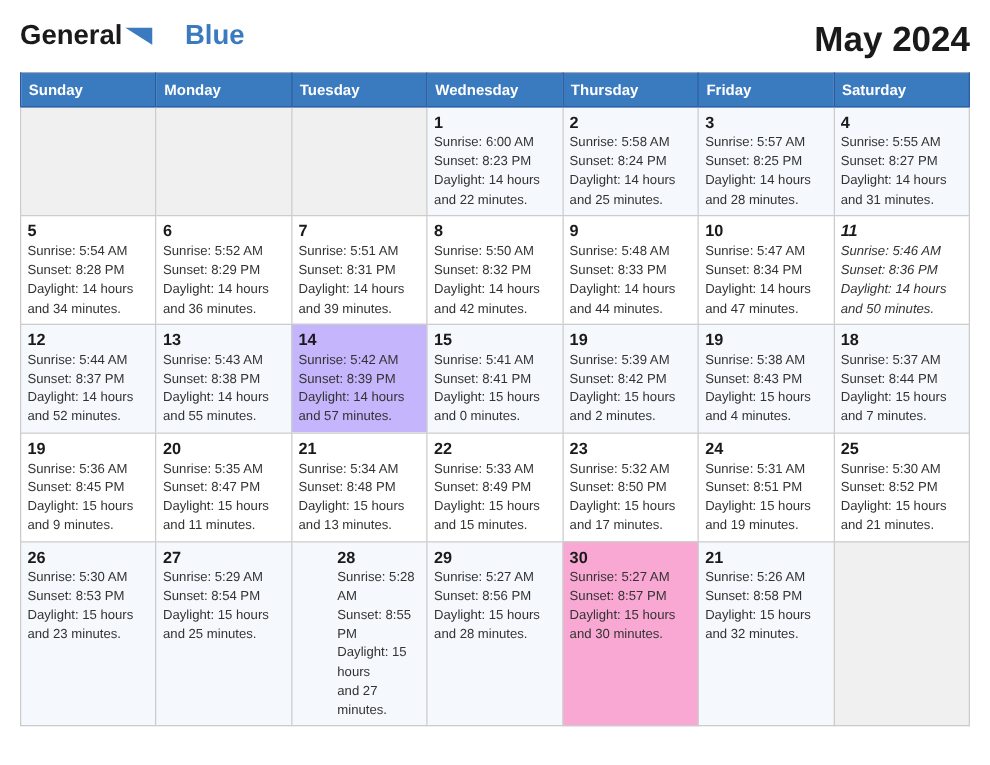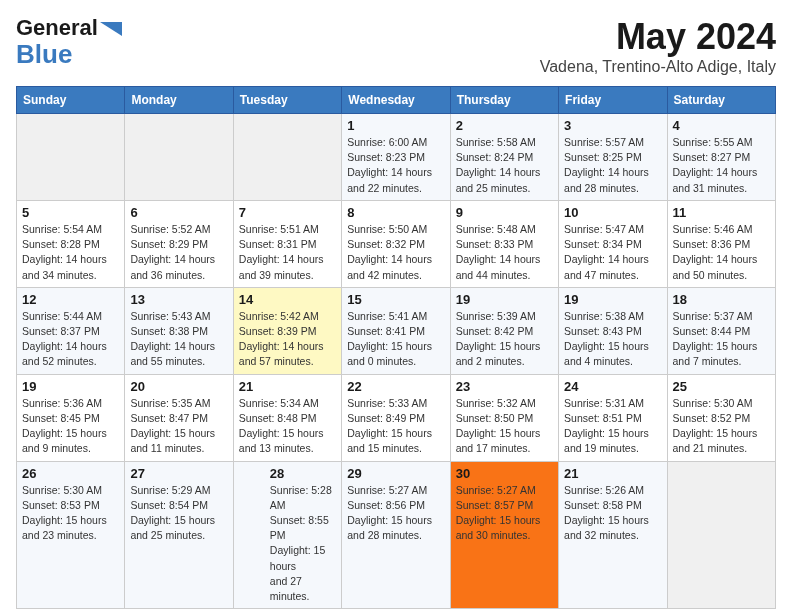--- a/index.html
+++ b/index.html
@@ -11,38 +11,37 @@
       padding: 16px;
     }
     .header {
       display: flex;
       justify-content: space-between;
       align-items: flex-start;
       margin-bottom: 10px;
     }
     .logo {
       display: flex;
-      flex-direction: column;
       align-items: flex-start;
     }
     .logo-text {
       font-size: 22px;
       font-weight: bold;
       color: #1a1a1a;
       line-height: 1.1;
     }
     .logo-line {
       display: flex;
       align-items: center;
     }
     .title-block {
       text-align: right;
     }
     .month-title {
-      font-size: 36px;
+      font-size: 28px;
       font-weight: bold;
       color: #1a1a1a;
     }
     .location-title {
       font-size: 16px;
       color: #444;
     }
     .calendar {
       width: 100%;
       border-collapse: collapse;
@@ -93,25 +92,24 @@
 <div class="header">
   <div class="logo">
     <div class="logo-line">
       <span class="logo-text">
         <span style="color:#1a1a1a">General</span>
       </span>
       <svg width="22" height="14" viewBox="0 0 22 14" style="margin-left:2px;margin-top:2px;">
         <polygon points="0,0 22,0 22,14" fill="#3a7abf"></polygon>
       </svg>
     </div>
-    <span class="logo-text" style="color:#3a7abf;font-size:26px;font-weight:bold;">Blue</span>
+    <span class="logo-text" style="color:#3a7abf;font-size:22px;font-weight:bold;margin-left:26px;">Blue</span>
   </div>
   <div class="title-block">
     <div class="month-title">May 2024</div>
-    <div class="location-title">Vadena, Trentino-Alto Adige, Italy</div>
   </div>
 </div>
 
 <table class="calendar">
   <thead>
     <tr>
     <th>Sunday</th>
         <th>Monday</th>
         <th>Tuesday</th>
         <th>Wednesday</th>
@@ -160,35 +158,35 @@
           <div class="day-info">Sunrise: 5:50 AM<br>Sunset: 8:32 PM<br>Daylight: 14 hours<br>and 42 minutes.</div>
         </td>
         <td style="background: rgb(255, 255, 255);">
           <span class="day-number">9</span>
           <div class="day-info">Sunrise: 5:48 AM<br>Sunset: 8:33 PM<br>Daylight: 14 hours<br>and 44 minutes.</div>
         </td>
         <td style="background: rgb(255, 255, 255);">
           <span class="day-number">10</span>
           <div class="day-info">Sunrise: 5:47 AM<br>Sunset: 8:34 PM<br>Daylight: 14 hours<br>and 47 minutes.</div>
         </td>
-        <td style="background: rgb(255, 255, 255);">
+        <td style="background: rgb(255, 255, 255); font-style: italic;">
           <span class="day-number">11</span>
           <div class="day-info">Sunrise: 5:46 AM<br>Sunset: 8:36 PM<br>Daylight: 14 hours<br>and 50 minutes.</div>
         </td>
       </tr>
       <tr>
         <td style="background: rgb(245, 248, 252);">
           <span class="day-number">12</span>
           <div class="day-info">Sunrise: 5:44 AM<br>Sunset: 8:37 PM<br>Daylight: 14 hours<br>and 52 minutes.</div>
         </td>
         <td style="background: rgb(245, 248, 252);">
           <span class="day-number">13</span>
           <div class="day-info">Sunrise: 5:43 AM<br>Sunset: 8:38 PM<br>Daylight: 14 hours<br>and 55 minutes.</div>
         </td>
-        <td style="background: #fef9c3;">
+        <td style="background: #c4b5fd;">
           <span class="day-number">14</span>
           <div class="day-info">Sunrise: 5:42 AM<br>Sunset: 8:39 PM<br>Daylight: 14 hours<br>and 57 minutes.</div>
         </td>
         <td style="background: rgb(245, 248, 252);">
           <span class="day-number">15</span>
           <div class="day-info">Sunrise: 5:41 AM<br>Sunset: 8:41 PM<br>Daylight: 15 hours<br>and 0 minutes.</div>
         </td>
         <td style="background: rgb(245, 248, 252);">
           <span class="day-number">19</span>
           <div class="day-info">Sunrise: 5:39 AM<br>Sunset: 8:42 PM<br>Daylight: 15 hours<br>and 2 minutes.</div>
@@ -242,21 +240,21 @@
           <div class="day-info">Sunrise: 5:29 AM<br>Sunset: 8:54 PM<br>Daylight: 15 hours<br>and 25 minutes.</div>
         </td>
         <td style="background: rgb(245, 248, 252); padding-left: 36px;">
           <span class="day-number">28</span>
           <div class="day-info">Sunrise: 5:28 AM<br>Sunset: 8:55 PM<br>Daylight: 15 hours<br>and 27 minutes.</div>
         </td>
         <td style="background: rgb(245, 248, 252);">
           <span class="day-number">29</span>
           <div class="day-info">Sunrise: 5:27 AM<br>Sunset: 8:56 PM<br>Daylight: 15 hours<br>and 28 minutes.</div>
         </td>
-        <td style="background: #f97316; margin-left: 44px;">
+        <td style="background: #f9a8d4; margin-left: 44px;">
           <span class="day-number">30</span>
           <div class="day-info">Sunrise: 5:27 AM<br>Sunset: 8:57 PM<br>Daylight: 15 hours<br>and 30 minutes.</div>
         </td>
         <td style="background: rgb(245, 248, 252);">
           <span class="day-number">21</span>
           <div class="day-info">Sunrise: 5:26 AM<br>Sunset: 8:58 PM<br>Daylight: 15 hours<br>and 32 minutes.</div>
         </td>
         <td class="empty-cell" style="background: rgb(235, 235, 235);"></td>
       </tr>
     </tbody>

